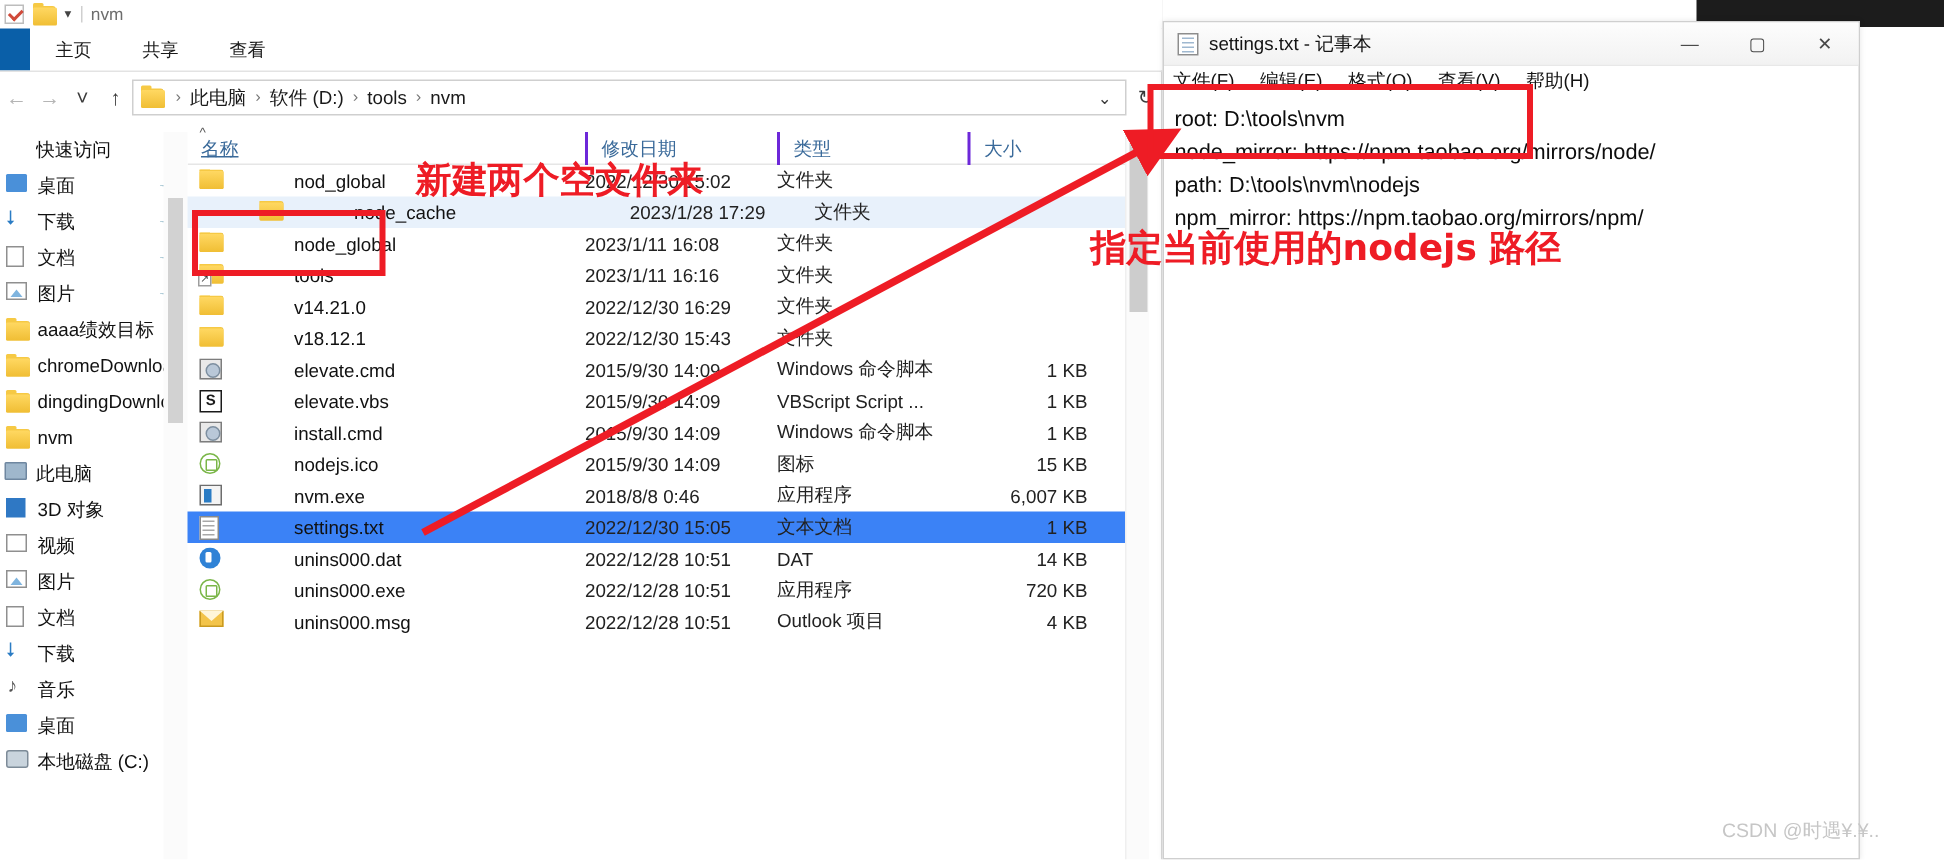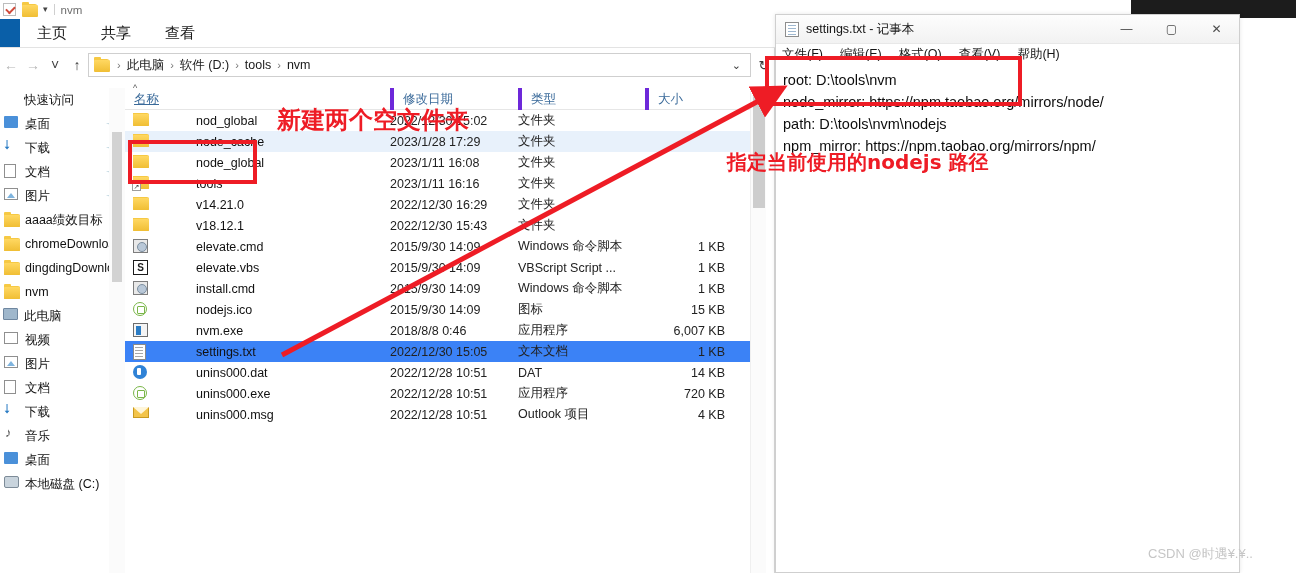--- a/index.html
+++ b/index.html
@@ -53,21 +53,21 @@
   .ribbon{
     position:absolute; left:0; top:19px; width:775px; height:28px;
     background:#ffffff;
     display:flex; align-items:stretch;
   }
   .ribbon .file-tab{
     width:20px; background:#0a5fa8; flex:0 0 auto;
   }
   .ribbon .tab{
     padding:0 17px; display:flex; align-items:center;
-    font-size:15px; color:#1a1a1a;
+    font-size:12px; color:#1a1a1a;
   }
   .ribbon-underline{
     position:absolute; left:0; top:47px; width:775px; height:1px; background:#e3e3e3;
   }
 
   
   .addrrow{
     position:absolute; left:0; top:52px; width:775px; height:26px;
     display:flex; align-items:center;
   }
@@ -90,21 +90,21 @@
   }
 
   
   .colhead{
     position:absolute; left:125px; top:88px; width:625px; height:22px;
     display:flex; align-items:center;
     border-bottom:1px solid #e6e6e6;
   }
   .colhead .ch{
     font-size:12.5px; color:#3a6a9a; height:22px; line-height:22px;
-    border-left:4px solid #6d28d9; padding-left:9px; position:relative;
+    border-left:2px solid #6d28d9; padding-left:9px; position:relative;
   }
   .colhead .ch:first-child{ border-left:none;text-decoration:underline; }
   .sort-ind{
     position:absolute; left:133px; top:83px; font-size:9px; color:#5a5a5a;
   }
 
   
   .sidebar{
     position:absolute; left:0; top:88px; width:125px; height:485px;
     background:#ffffff; overflow:hidden;
@@ -122,21 +122,21 @@
   .side-label{ overflow:hidden; text-overflow:clip; }
 
   
   .filelist{
     position:absolute; left:125px; top:110px; width:625px; height:340px;
   }
   .frow{
     height:21px; display:flex; align-items:center; font-size:12.5px; color:#111;
   }
   .frow.sel{ background:#3b82f6; }
-  .frow.hl{ background:#e8f1fb; }
+  .frow.hl{ background:#e8f1fb;padding-left:40px; }
   .fname{ width:265px; display:flex; align-items:center; overflow:hidden;gap:40px; }
   .fname .ico{ width:17px; height:16px; margin-right:6px; margin-left:8px; flex:0 0 auto; position:relative; }
   .fdate{ width:128px; color:#222; }
   .ftype{ width:127px; color:#222; }
   .fsize{ width:88px; color:#222; text-align:right; padding-right:8px; }
 
   
   .fold{
     width:16px; height:13px; background:#f6c944;
     border-radius:1px 2px 1px 1px; position:relative;
@@ -280,21 +280,21 @@
     position:absolute; border:4px solid #ee1c25; z-index:10;
     pointer-events:none; background:transparent;
   }
   .ann-box-folders{ left:128px; top:140px; width:129px; height:44px; }
   .ann-box-path{ left:765px; top:56px; width:257px; height:50px; }
   .ann-text{
     position:absolute; z-index:11; color:#ee1c25; font-weight:bold;
     font-family:"DejaVu Sans","Liberation Sans",sans-serif;
   }
   .ann-new-folders{ left:277px; top:104px; font-size:24px; letter-spacing:0px;}
-  .ann-nodejs-path{ left:727px; top:149px; font-size:20px; }
+  .ann-nodejs-path{ left:727px; top:149px; font-size:24px; }
   .ann-arrow{ position:absolute; left:270px; top:55px; width:520px; height:310px; z-index:9; pointer-events:none;}
 
   .watermark{
     position:absolute; left:1148px; top:545px; font-size:13px;
     color:#c6c6c6; z-index:12; font-family:"Liberation Sans",sans-serif;
   }
 </style>
 </head>
 <body>
 
@@ -409,20 +409,26 @@
         <span class="side-label">nvm</span>
       </div>
       <div class="side-item group">
         <span class="side-ico">
           <span class="si-pc" style="display: block;"></span>
         </span>
         <span class="side-label">此电脑</span>
       </div>
       <div class="side-item">
         <span class="side-ico">
+          <span class="si-3d" style="display: block;"></span>
+        </span>
+        <span class="side-label">3D 对象</span>
+      </div>
+      <div class="side-item">
+        <span class="side-ico">
           <span class="si-vid" style="display: block;"></span>
         </span>
         <span class="side-label">视频</span>
       </div>
       <div class="side-item">
         <span class="side-ico">
           <span class="si-pics" style="display: block;"></span>
         </span>
         <span class="side-label">图片</span>
       </div>

